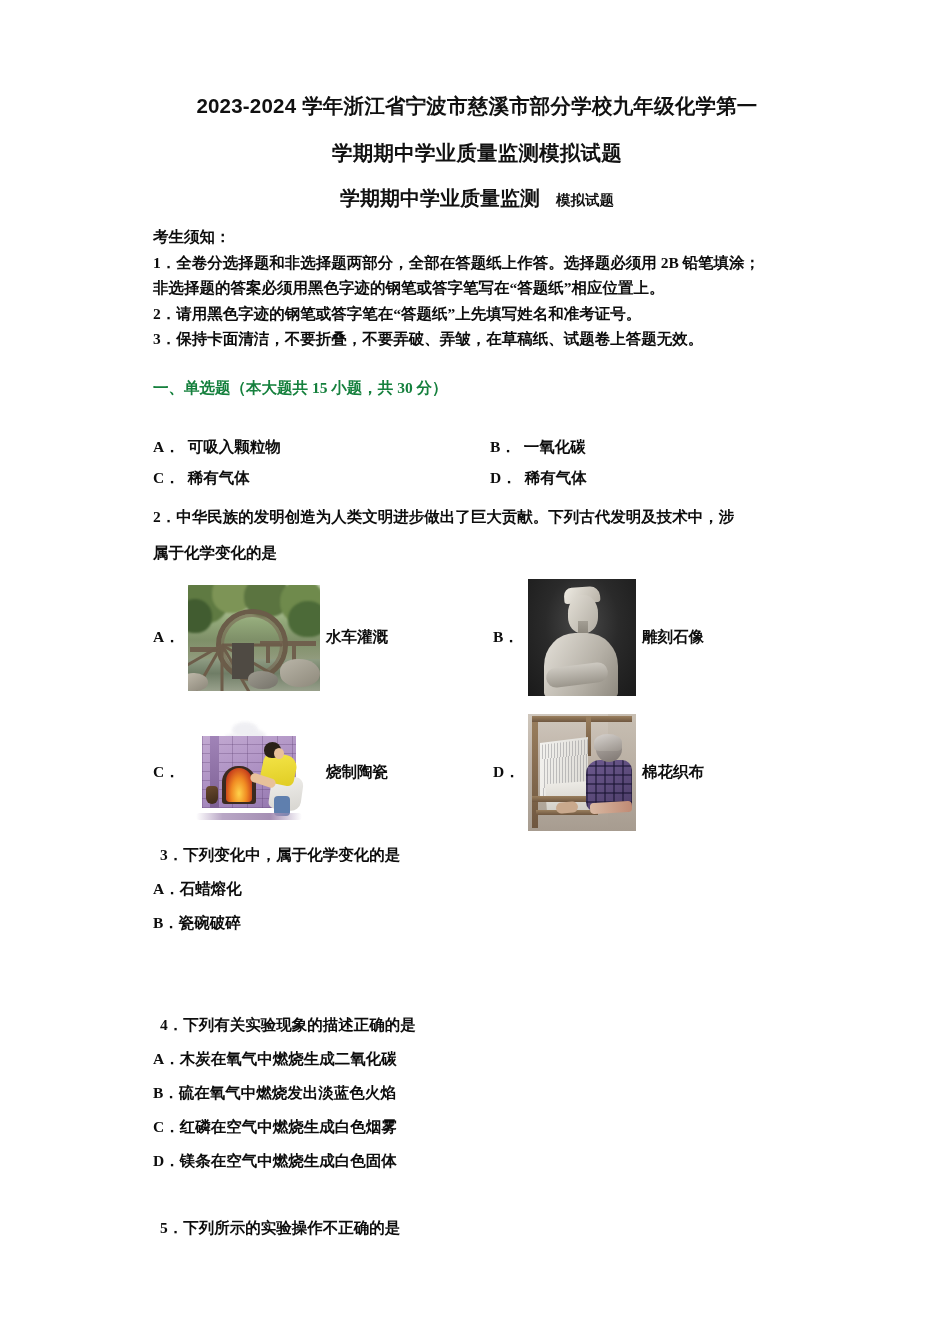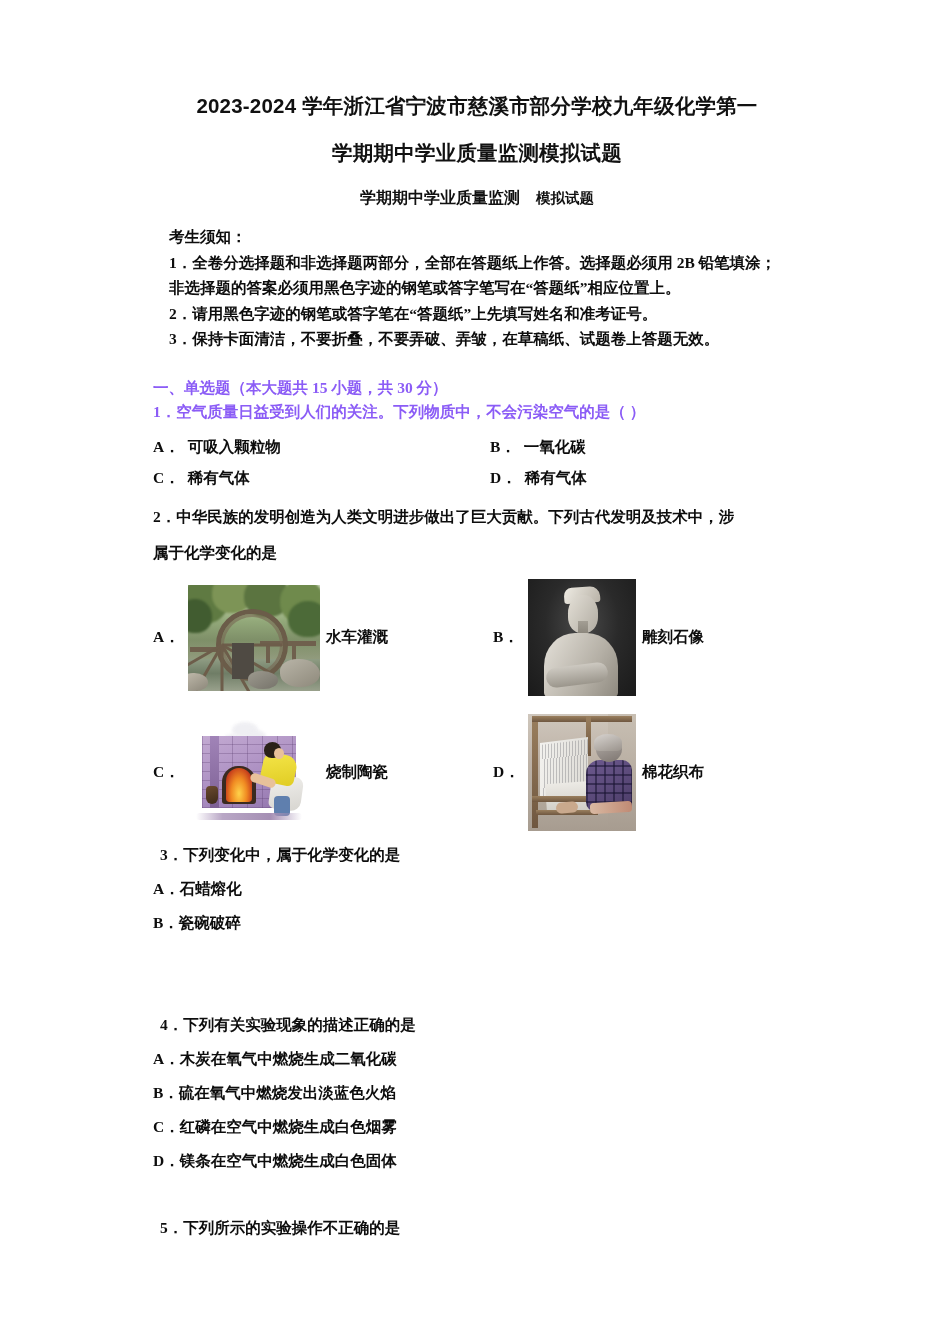--- a/index.html
+++ b/index.html
@@ -47,21 +47,21 @@
   }
   .title-sub {
     margin-top: 7px;
     text-align: center;
     line-height: 30px;
     white-space: nowrap;
   }
   .title-sub .big {
     font-family: "Liberation Sans", "DejaVu Sans", sans-serif;
     font-weight: bold;
-    font-size: 16px;
+    font-size: 20px;
     color: #111;
   }
   .title-sub .small {
     font-family: Liberation Mono, monospace;
     font-weight: bold;
     font-size: 14.5px;
     color: #111;
     margin-left: 16px;
   }
 
@@ -70,31 +70,31 @@
     position: absolute;
     left: 153px;
     top: 224px;
     width: 660px;
     font-family: "Liberation Serif", "DejaVu Serif", serif;
     font-weight: bold;
     font-size: 15.5px;
     line-height: 25.6px;
     color: #0d0d0d;
   }
-  .notice .line { white-space: nowrap; margin-left: 16px; }
+  .notice .line { white-space: nowrap; }
 
   
   .qblock {
     position: absolute;
     left: 153px;
     width: 680px;
     font-family: "Liberation Serif", "DejaVu Serif", serif;
     font-weight: bold;
     font-size: 15.5px;
-    color: #8b5cf6;
+    color: #15803d;
   }
   .section-head { top: 375px; line-height: 26px; }
   .q1-stem { top: 399px; line-height: 26px; }
 
   .opt-grid {
     position: absolute;
     left: 153px;
     width: 680px;
     font-family: "Liberation Serif", "DejaVu Serif", serif;
     font-weight: bold;
@@ -365,21 +365,20 @@
   <div class="notice">
     <div class="line">考生须知：</div>
     <div class="line">1．全卷分选择题和非选择题两部分，全部在答题纸上作答。选择题必须用 2B 铅笔填涂；</div>
     <div class="line">非选择题的答案必须用黑色字迹的钢笔或答字笔写在“答题纸”相应位置上。</div>
     <div class="line">2．请用黑色字迹的钢笔或答字笔在“答题纸”上先填写姓名和准考证号。</div>
     <div class="line">3．保持卡面清洁，不要折叠，不要弄破、弄皱，在草稿纸、试题卷上答题无效。</div>
   </div>
 
   <div class="qblock section-head">一、单选题（本大题共 15 小题，共 30 分）</div>
 
-  <div class="qblock q1-stem">1．空气质量日益受到人们的关注。下列物质中，不会污染空气的是（      ）</div>
 
   <div class="opt-grid" style="top:432px;">
     <div class="opt-row">
       <div class="opt-cell">
         <span class="lbl">A．</span>
         <span>可吸入颗粒物</span>
       </div>
       <div class="opt-cell">
         <span class="lbl">B．</span>
         <span>一氧化碳</span>

